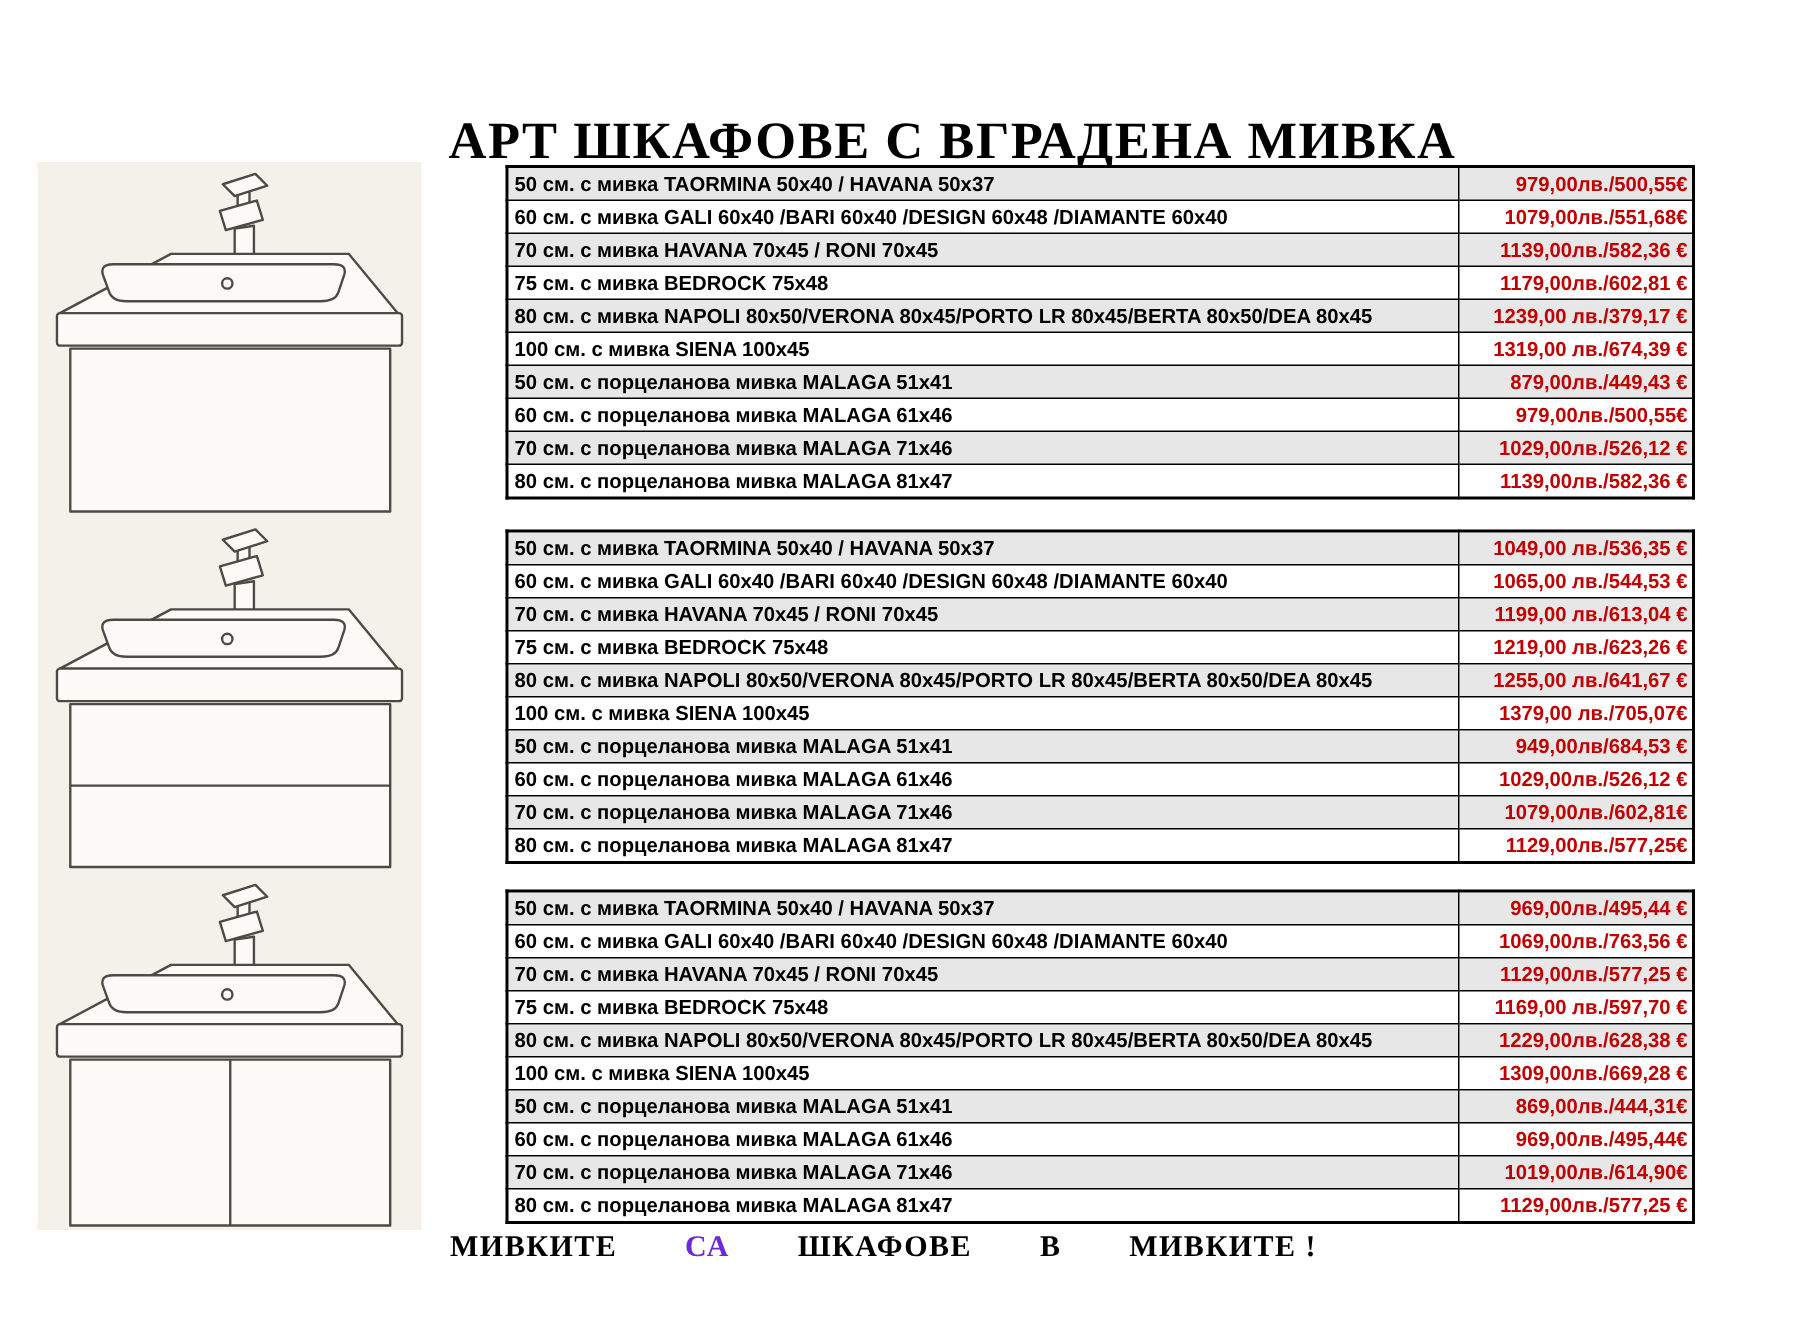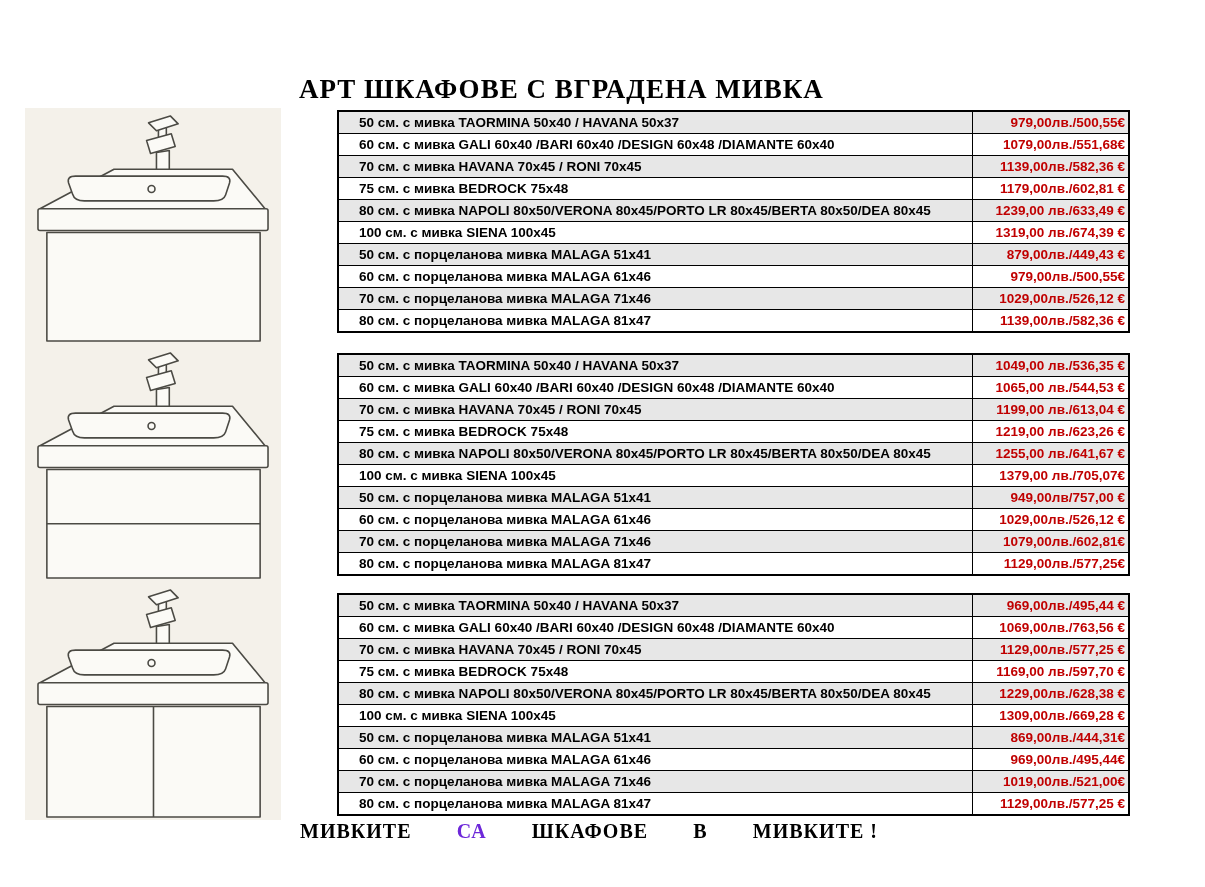--- a/index.html
+++ b/index.html
@@ -10,35 +10,35 @@
   .illus-panel{
     position:absolute;left:25px;top:108px;width:256px;height:712px;
     background:#f4f1ea;display:flex;flex-direction:column;
     justify-content:space-between;align-items:center;padding:2px 0;
     box-sizing:border-box;
   }
   .illus-panel svg{display:block;}
   .page-title{
     position:absolute;left:299px;top:74px;margin:0;
     font-family:"Liberation Serif",serif;font-weight:bold;
-    font-size:27px;letter-spacing:1px;color:#000;white-space:nowrap;
+    font-size:35px;letter-spacing:1px;color:#000;white-space:nowrap;
   }
   table.price-table{
     position:absolute;left:337px;width:791px;
     border-collapse:collapse;table-layout:fixed;
     border:2px solid #000;
   }
   .t1{top:110px;} .t2{top:353px;} .t3{top:593px;}
   .price-table td{
     border:1px solid #000;height:21px;overflow:hidden;white-space:nowrap;
     font-weight:bold;font-size:13.5px;line-height:21px;vertical-align:middle;
   }
   .price-table col.c-desc{width:634px;}
   .price-table col.c-price{width:157px;}
-  td.desc{padding:0 2px 0 20px;color:#000;}
+  td.desc{padding:0 2px 0 4px;color:#000;}
   td.price{padding:0 3px 0 0;text-align:right;color:#c00000;margin-top:24px;}
   .price-table tr:nth-child(odd) td{background:#e7e7e7;}
   .price-table tr:nth-child(even) td{background:#ffffff;}
   .footer-note{
     position:absolute;left:300px;top:820px;width:578px;
     display:flex;justify-content:space-between;align-items:baseline;
     font-family:"Liberation Serif",serif;font-weight:bold;
     font-size:20px;letter-spacing:1px;color:#000;white-space:nowrap;
   }
   .footer-note .hl{color:#6d28d9;}
@@ -112,21 +112,21 @@
     <tr>
         <td class="desc">70 см. с мивка HAVANA 70x45 / RONI 70x45</td>
         <td class="price">1139,00лв./582,36 €</td>
       </tr>
     <tr>
         <td class="desc">75 см. с мивка BEDROCK 75x48</td>
         <td class="price">1179,00лв./602,81 €</td>
       </tr>
     <tr>
         <td class="desc">80 см. с мивка NAPOLI 80x50/VERONA 80x45/PORTO LR 80x45/BERTA 80x50/DEA 80x45</td>
-        <td class="price">1239,00 лв./633,49 €</td>
+        <td class="price">1239,00 лв./379,17 €</td>
       </tr>
     <tr>
         <td class="desc">100 см. с мивка SIENA 100x45</td>
         <td class="price">1319,00 лв./674,39 €</td>
       </tr>
     <tr>
         <td class="desc">50 см. с порцеланова мивка MALAGA 51x41</td>
         <td class="price">879,00лв./449,43 €</td>
       </tr>
     <tr>
@@ -169,21 +169,21 @@
     <tr>
         <td class="desc">80 см. с мивка NAPOLI 80x50/VERONA 80x45/PORTO LR 80x45/BERTA 80x50/DEA 80x45</td>
         <td class="price">1255,00 лв./641,67 €</td>
       </tr>
     <tr>
         <td class="desc">100 см. с мивка SIENA 100x45</td>
         <td class="price">1379,00 лв./705,07€</td>
       </tr>
     <tr>
         <td class="desc">50 см. с порцеланова мивка MALAGA 51x41</td>
-        <td class="price">949,00лв/757,00 €</td>
+        <td class="price">949,00лв/684,53 €</td>
       </tr>
     <tr>
         <td class="desc">60 см. с порцеланова мивка MALAGA 61x46</td>
         <td class="price">1029,00лв./526,12 €</td>
       </tr>
     <tr>
         <td class="desc">70 см. с порцеланова мивка MALAGA 71x46</td>
         <td class="price">1079,00лв./602,81€</td>
       </tr>
     <tr>
@@ -226,21 +226,21 @@
     <tr>
         <td class="desc">50 см. с порцеланова мивка MALAGA 51x41</td>
         <td class="price">869,00лв./444,31€</td>
       </tr>
     <tr>
         <td class="desc">60 см. с порцеланова мивка MALAGA 61x46</td>
         <td class="price">969,00лв./495,44€</td>
       </tr>
     <tr>
         <td class="desc">70 см. с порцеланова мивка MALAGA 71x46</td>
-        <td class="price">1019,00лв./521,00€</td>
+        <td class="price">1019,00лв./614,90€</td>
       </tr>
     <tr>
         <td class="desc">80 см. с порцеланова мивка MALAGA 81x47</td>
         <td class="price">1129,00лв./577,25 €</td>
       </tr>
   </tbody>
 </table>
 
 <div class="footer-note">
   <span>МИВКИТЕ</span>

